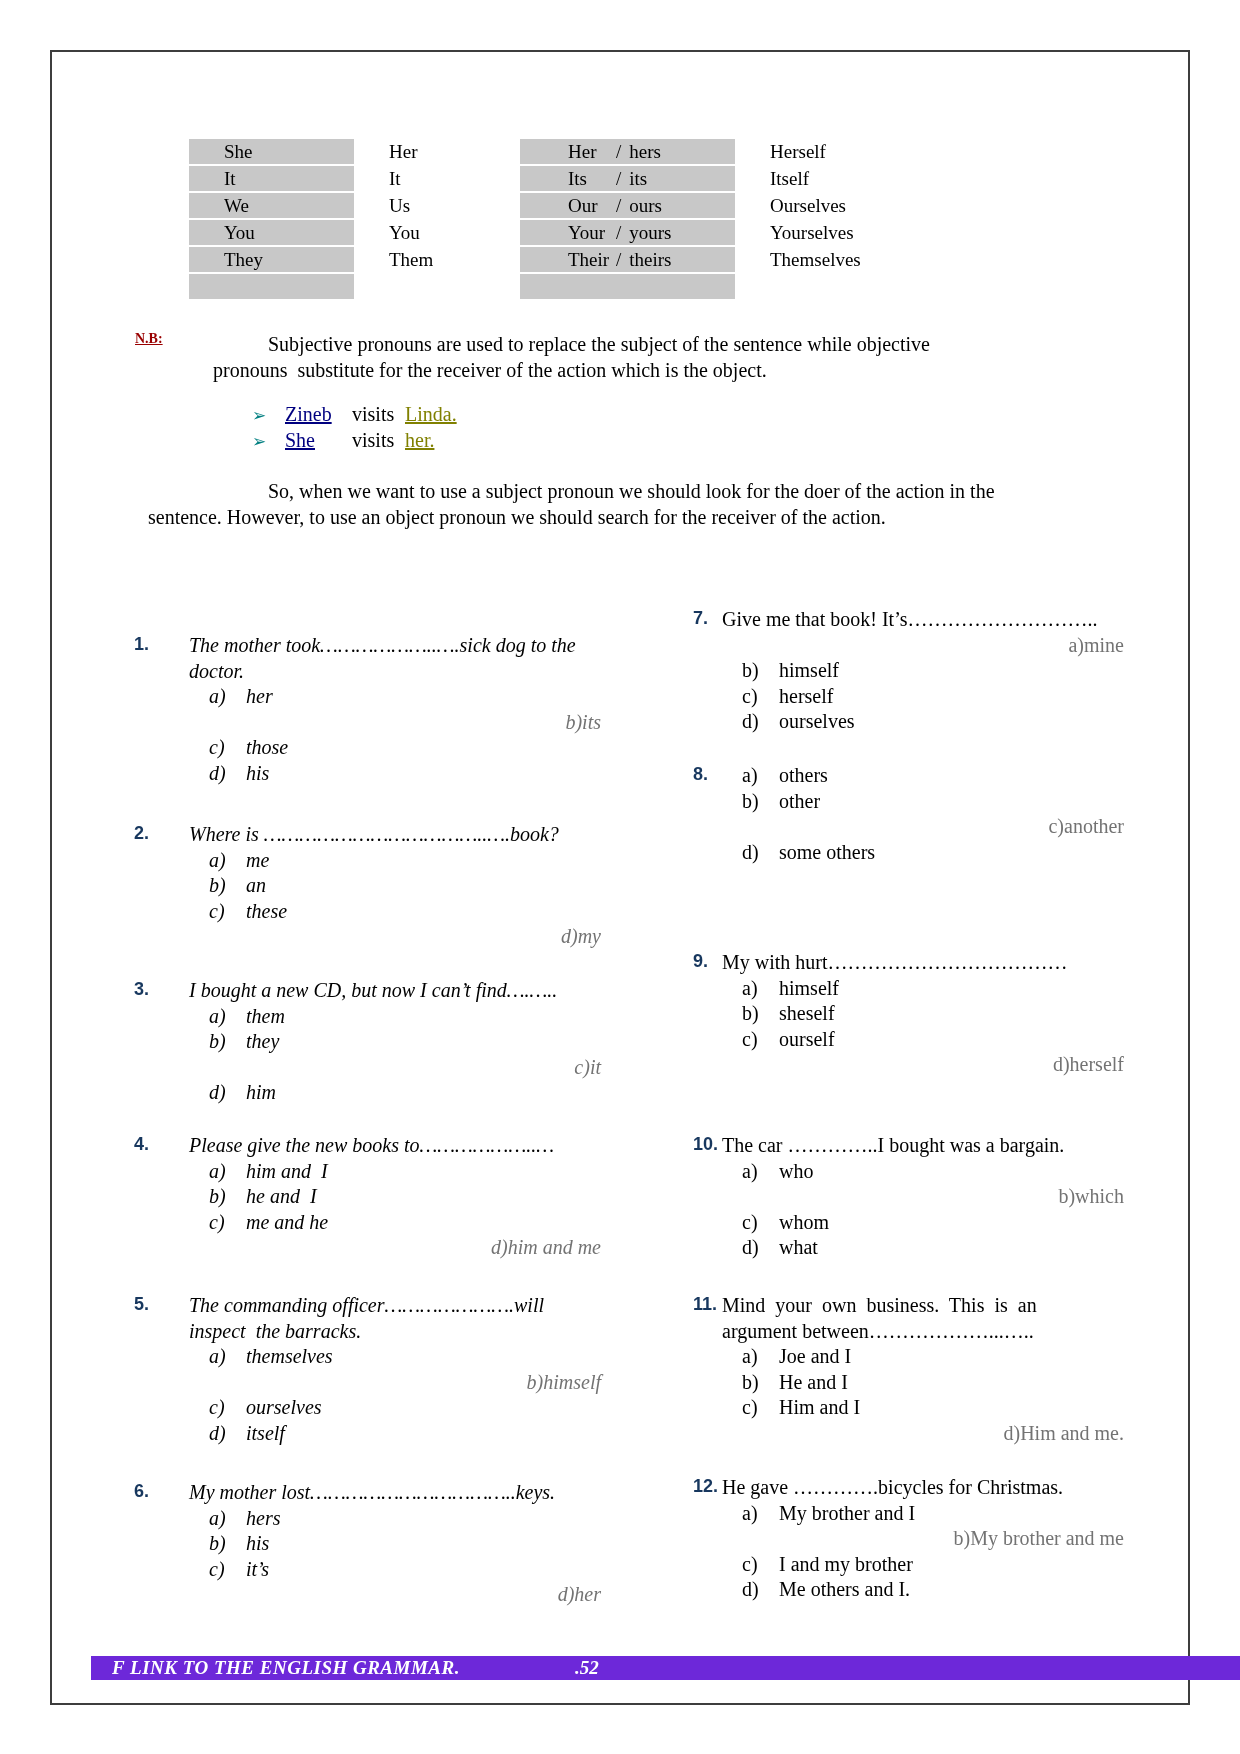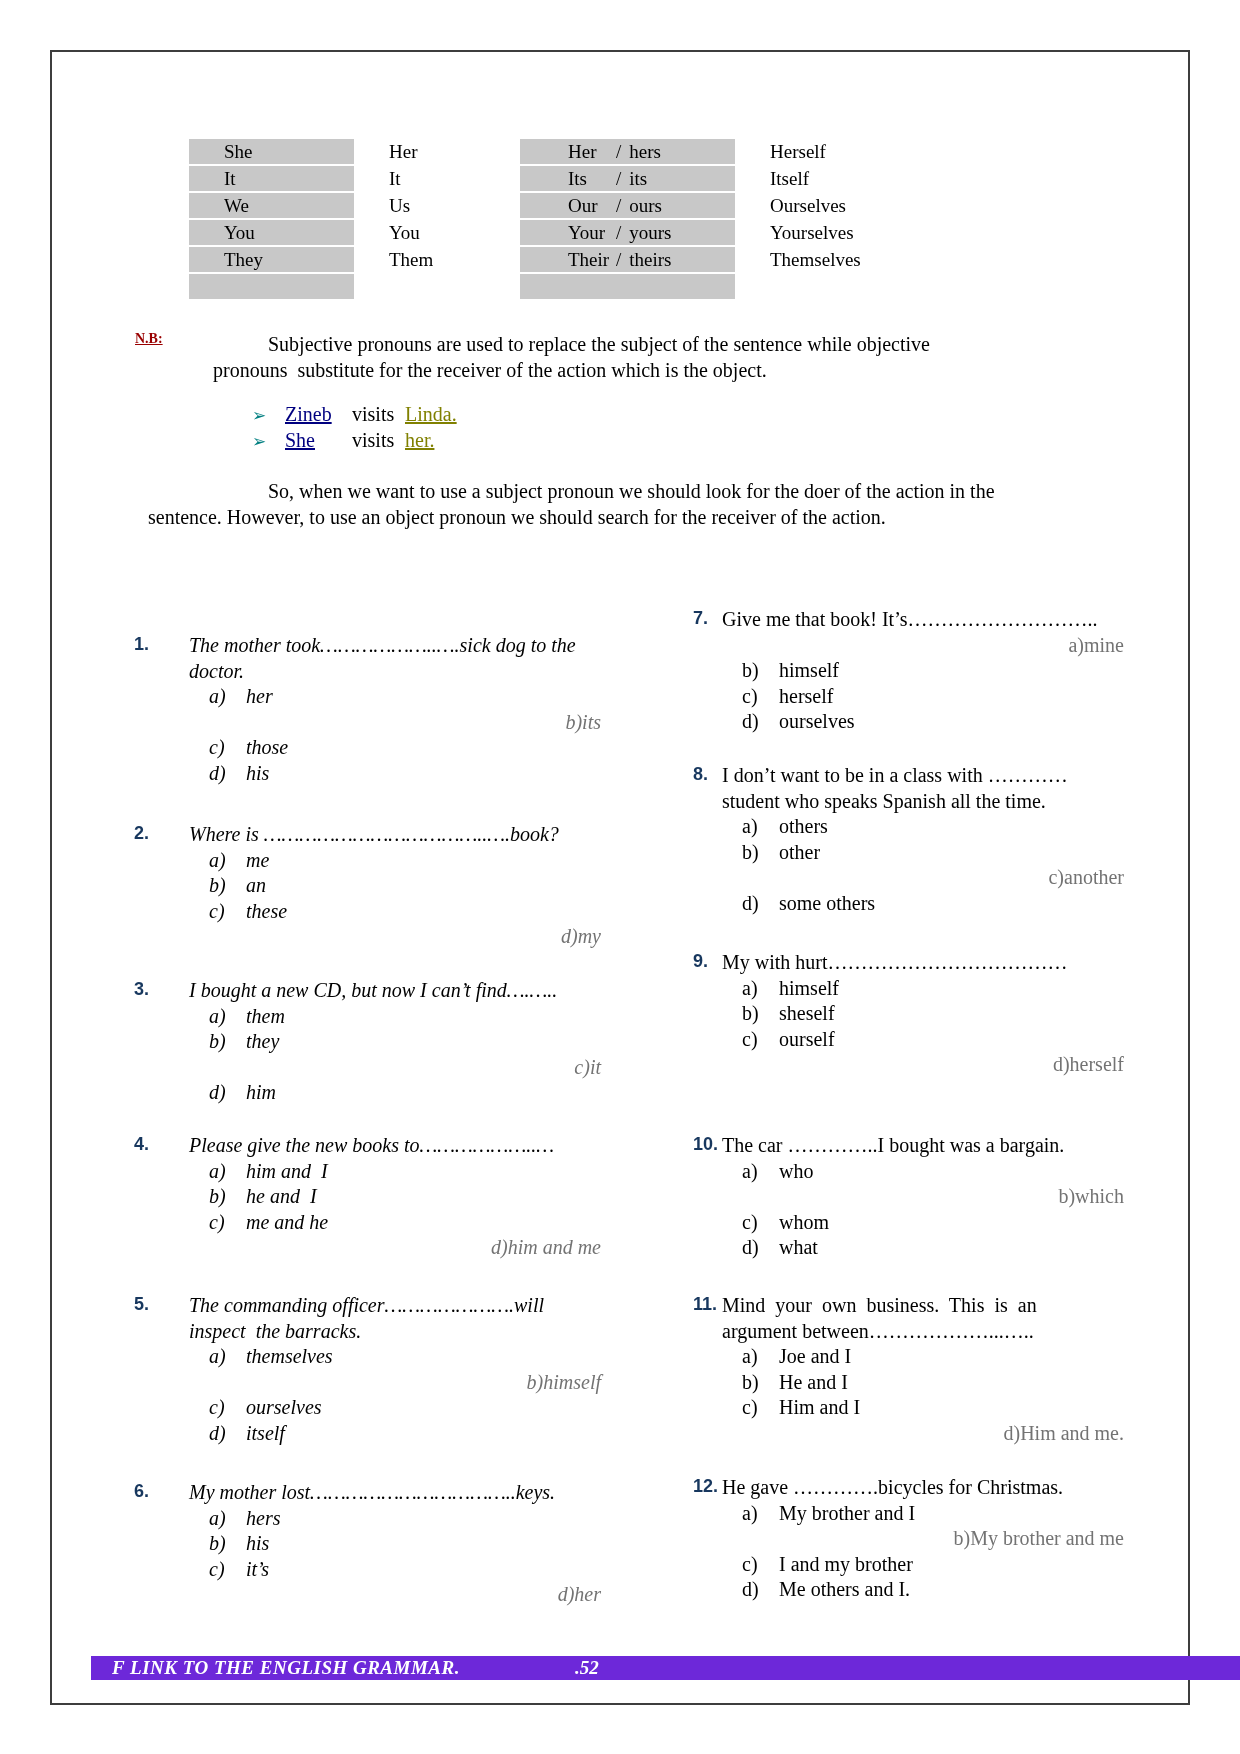--- a/index.html
+++ b/index.html
@@ -192,22 +192,20 @@
           <div class="opt opt-red"><span class="letter">a)</span><span class="otext">mine</span></div>
           <div class="opt"><span class="letter">b)</span><span class="otext">himself</span></div>
           <div class="opt"><span class="letter">c)</span><span class="otext">herself</span></div>
           <div class="opt"><span class="letter">d)</span><span class="otext">ourselves</span></div>
         </div>
       </div>
     </div>
     <div class="q" style="left: 693px; top: 763px;">
       <span class="qnum">8.</span>
       <div class="qc qc-right">
-        <div class="stem">I don’t want to be in a class with …………
-student who speaks Spanish all the time.</div>
         <div>
           <div class="opt"><span class="letter">a)</span><span class="otext">others</span></div>
           <div class="opt"><span class="letter">b)</span><span class="otext">other</span></div>
           <div class="opt opt-red"><span class="letter">c)</span><span class="otext">another</span></div>
           <div class="opt"><span class="letter">d)</span><span class="otext">some others</span></div>
         </div>
       </div>
     </div>
     <div class="q" style="left: 693px; top: 950px;">
       <span class="qnum">9.</span>

